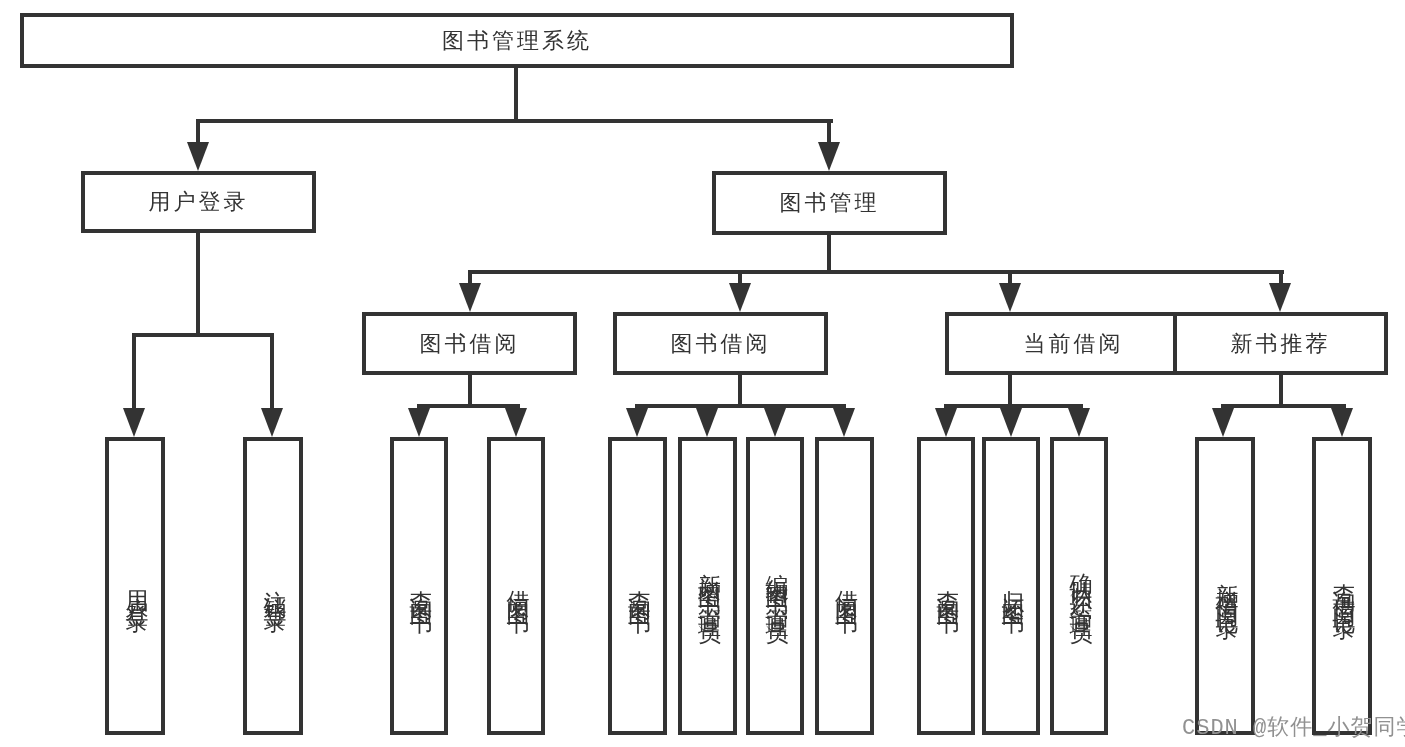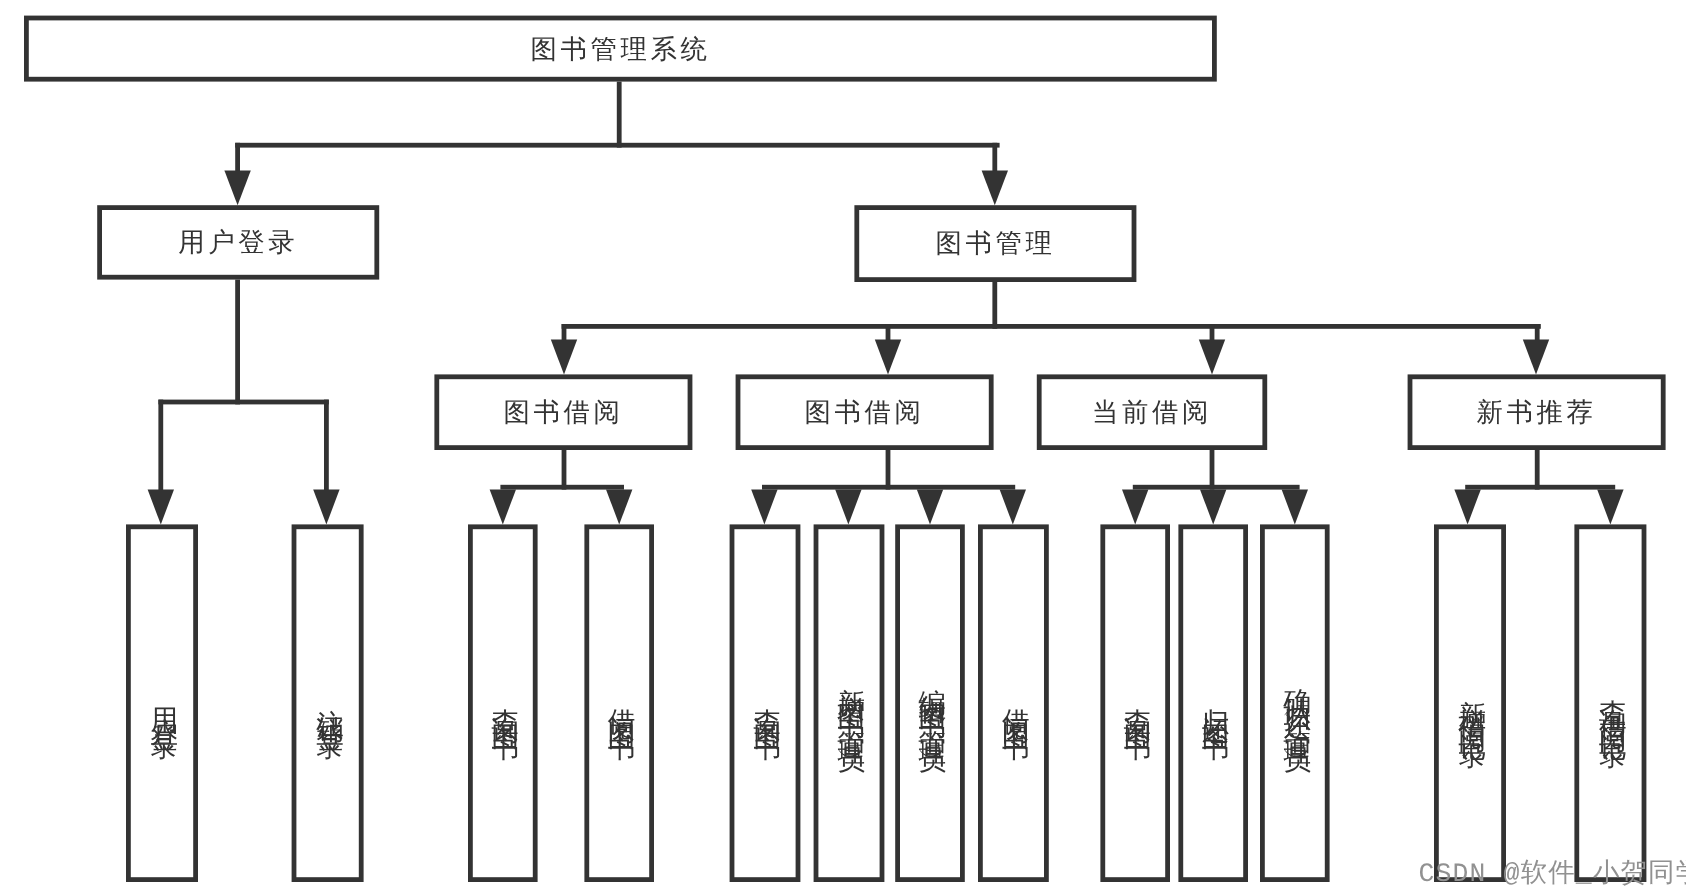--- a/index.html
+++ b/index.html
@@ -95,21 +95,21 @@
   <div class="bx" style="left:712px;top:171px;width:235px;height:64px">
     <span class="hlabel">图书管理</span>
   </div>
 
   <div class="bx" style="left:362px;top:312px;width:215px;height:63px">
     <span class="hlabel">图书借阅</span>
   </div>
   <div class="bx" style="left:613px;top:312px;width:215px;height:63px">
     <span class="hlabel">图书借阅</span>
   </div>
-  <div class="bx" style="left:864px;top:312px;width:192px;height:63px">
+  <div class="bx" style="left:945px;top:312px;width:257px;height:63px">
     <span class="hlabel">当前借阅</span>
   </div>
   <div class="bx" style="left:1173px;top:312px;width:215px;height:63px">
     <span class="hlabel">新书推荐</span>
   </div>
 
   <div class="bx" style="left:105px;top:437px;width:60px;height:298px">
     <span class="vt">用户登录</span>
   </div>
   <div class="bx" style="left:243px;top:437px;width:60px;height:298px">

